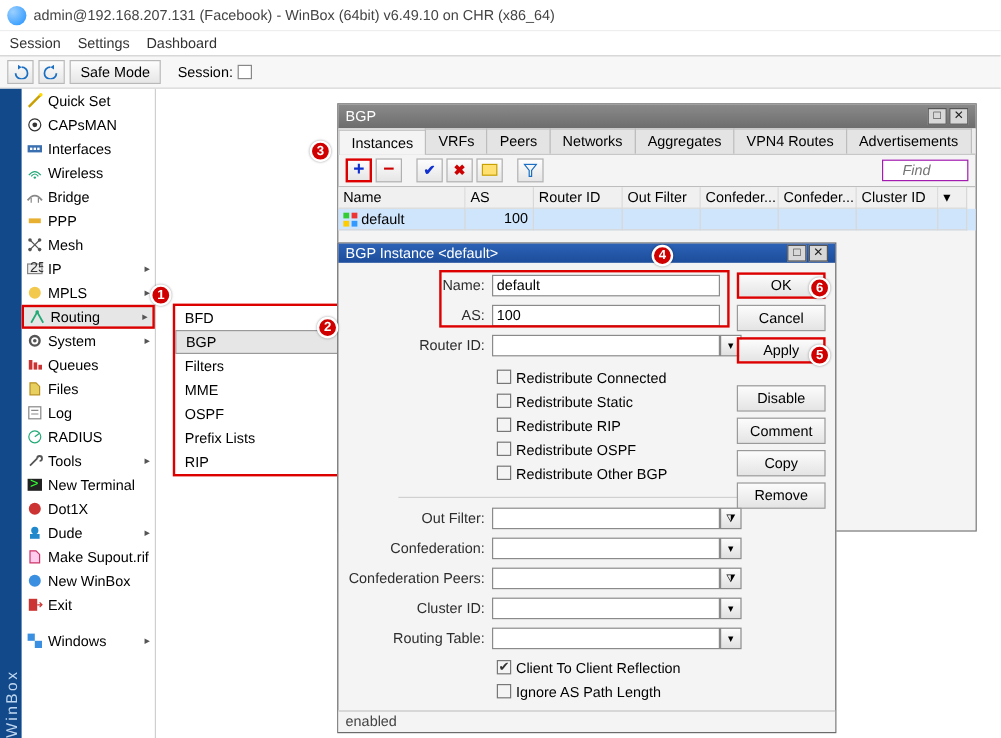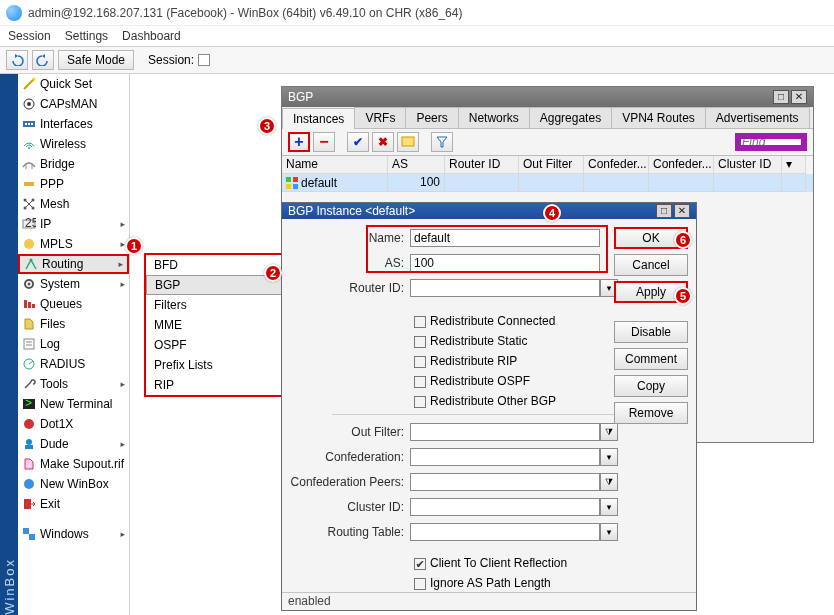--- a/index.html
+++ b/index.html
@@ -26,37 +26,37 @@
 .bgp-win { position: absolute; left: 281px; top: 12px; width: 533px; height: 357px; border: 1px solid #7a7a7a; background: #f4f4f4; }
 .winhdr { height: 20px; background: linear-gradient(#8a8a8a,#6d6d6d); color: #fff; display: flex; align-items: center; padding: 0 6px; justify-content: space-between; }
 .winhdr .btns { display: flex; gap: 2px; }
 .winbtn { width: 16px; height: 14px; border: 1px solid #555; background: #d8d8d8; color: #222; display: flex; align-items: center; justify-content: center; font-size: 10px; line-height: 1; cursor: pointer; }
 .tabs { display: flex; height: 22px; background: #ececec; border-bottom: 1px solid #bdbdbd; }
 .tab { padding: 3px 10px; border: 1px solid #bdbdbd; border-bottom: none; background: #e4e4e4; margin-right: -1px; cursor: pointer; }
 .tab.active { background: #f4f4f4; position: relative; top: 1px; }
 .toolbar { height: 26px; display: flex; align-items: center; padding: 0 6px; gap: 3px; }
 .tbtn { width: 22px; height: 20px; border: 1px solid #b0b0b0; background: linear-gradient(#fdfdfd,#e6e6e6); display: flex; align-items: center; justify-content: center; cursor: pointer; font-weight: bold; }
 .find { margin-left: auto; }
-.find input { width: 72px; height: 18px; border: 6px solid #a21caf; font-style: italic; color: #999; padding: 0 1px; margin-left: 17px; }
+.find input { width: 72px; height: 18px; border: 1px solid #a21caf; font-style: italic; color: #999; padding: 0 16px; margin-left: 17px; }
 .grid { border-top: 1px solid #bdbdbd; }
 .ghead, .grow { display: flex; height: 18px; }
 .gcell { border-right: 1px solid #d8d8d8; border-bottom: 1px solid #d8d8d8; padding: 1px 4px; overflow: hidden; white-space: nowrap; }
 .ghead .gcell { background: #f0f0f0; }
 .grow { background: #cfe5fb; }
 .c1{width:106px} .c2{width:57px} .c3{width:74px} .c4{width:65px} .c5{width:65px} .c6{width:65px} .c7{width:68px} .c8{width:24px}
 .inst-win { position: absolute; left: 281px; top: 128px; width: 416px; height: 409px; border: 1px solid #6b6b6b; background: #f4f4f4; }
 .insthdr { height: 16px; background: linear-gradient(#2c62b6,#1d4d9b); color: #fff; display: flex; align-items: center; padding: 0 6px; justify-content: space-between; }
 .instbody { position: relative; padding: 8px 0 0 0; height: calc(100% - 40px); }
 .row { display: flex; align-items: center; height: 22px; margin-bottom: 3px; }
 .lbl { width: 128px; text-align: right; padding-right: 6px; color: #2d2d2d; }
 .fld input[type=text] { width: 190px; height: 18px; border: 1px solid #8a8a8a; padding: 0 3px; }
 .dd { display: flex; }
 .dd input { width: 172px; height: 18px; border: 1px solid #8a8a8a; border-right: none; padding: 0 3px; }
 .ddb { width: 18px; height: 18px; border: 1px solid #8a8a8a; background: linear-gradient(#fdfdfd,#e0e0e0); display: flex; align-items: center; justify-content: center; font-size: 9px; cursor: pointer; }
-.chkrow { display: flex; align-items: flex-end; height: 20px; padding-left: 132px; gap: 4px; }
+.chkrow { display: flex; align-items: flex-start; height: 20px; padding-left: 132px; gap: 4px; }
 .chk { width: 12px; height: 12px; border: 1px solid #777; display: inline-flex; align-items: center; justify-content: center; color: #333; font-size: 11px; line-height: 1; }
 .rpanel { position: absolute; right: 8px; top: 8px; width: 74px; display: flex; flex-direction: column; gap: 5px; }
 .rbtn { height: 22px; border: 1px solid #9a9a9a; background: linear-gradient(#fcfcfc,#e4e4e4); cursor: pointer; display: flex; align-items: center; justify-content: center; }
 .status { position: absolute; left: 0; right: 0; bottom: 0; height: 18px; border-top: 1px solid #c4c4c4; padding: 1px 6px; color: #444; background: #f4f4f4; }
 .redbox { border: 2px solid #dc0000 !important; }
 .badge { position: absolute; width: 18px; height: 18px; border-radius: 50%; background: #d00000; border: 2px solid #fff; color: #fff; display: flex; align-items: center; justify-content: center; font-weight: bold; font-size: 11px; box-shadow: 0 0 2px rgba(0,0,0,.4); z-index: 50; }
 hr.sep { border: none; border-top: 1px solid #d0d0d0; margin: 6px 10px 6px 50px; }
 svg { display: block; }
 </style>
 </head>

